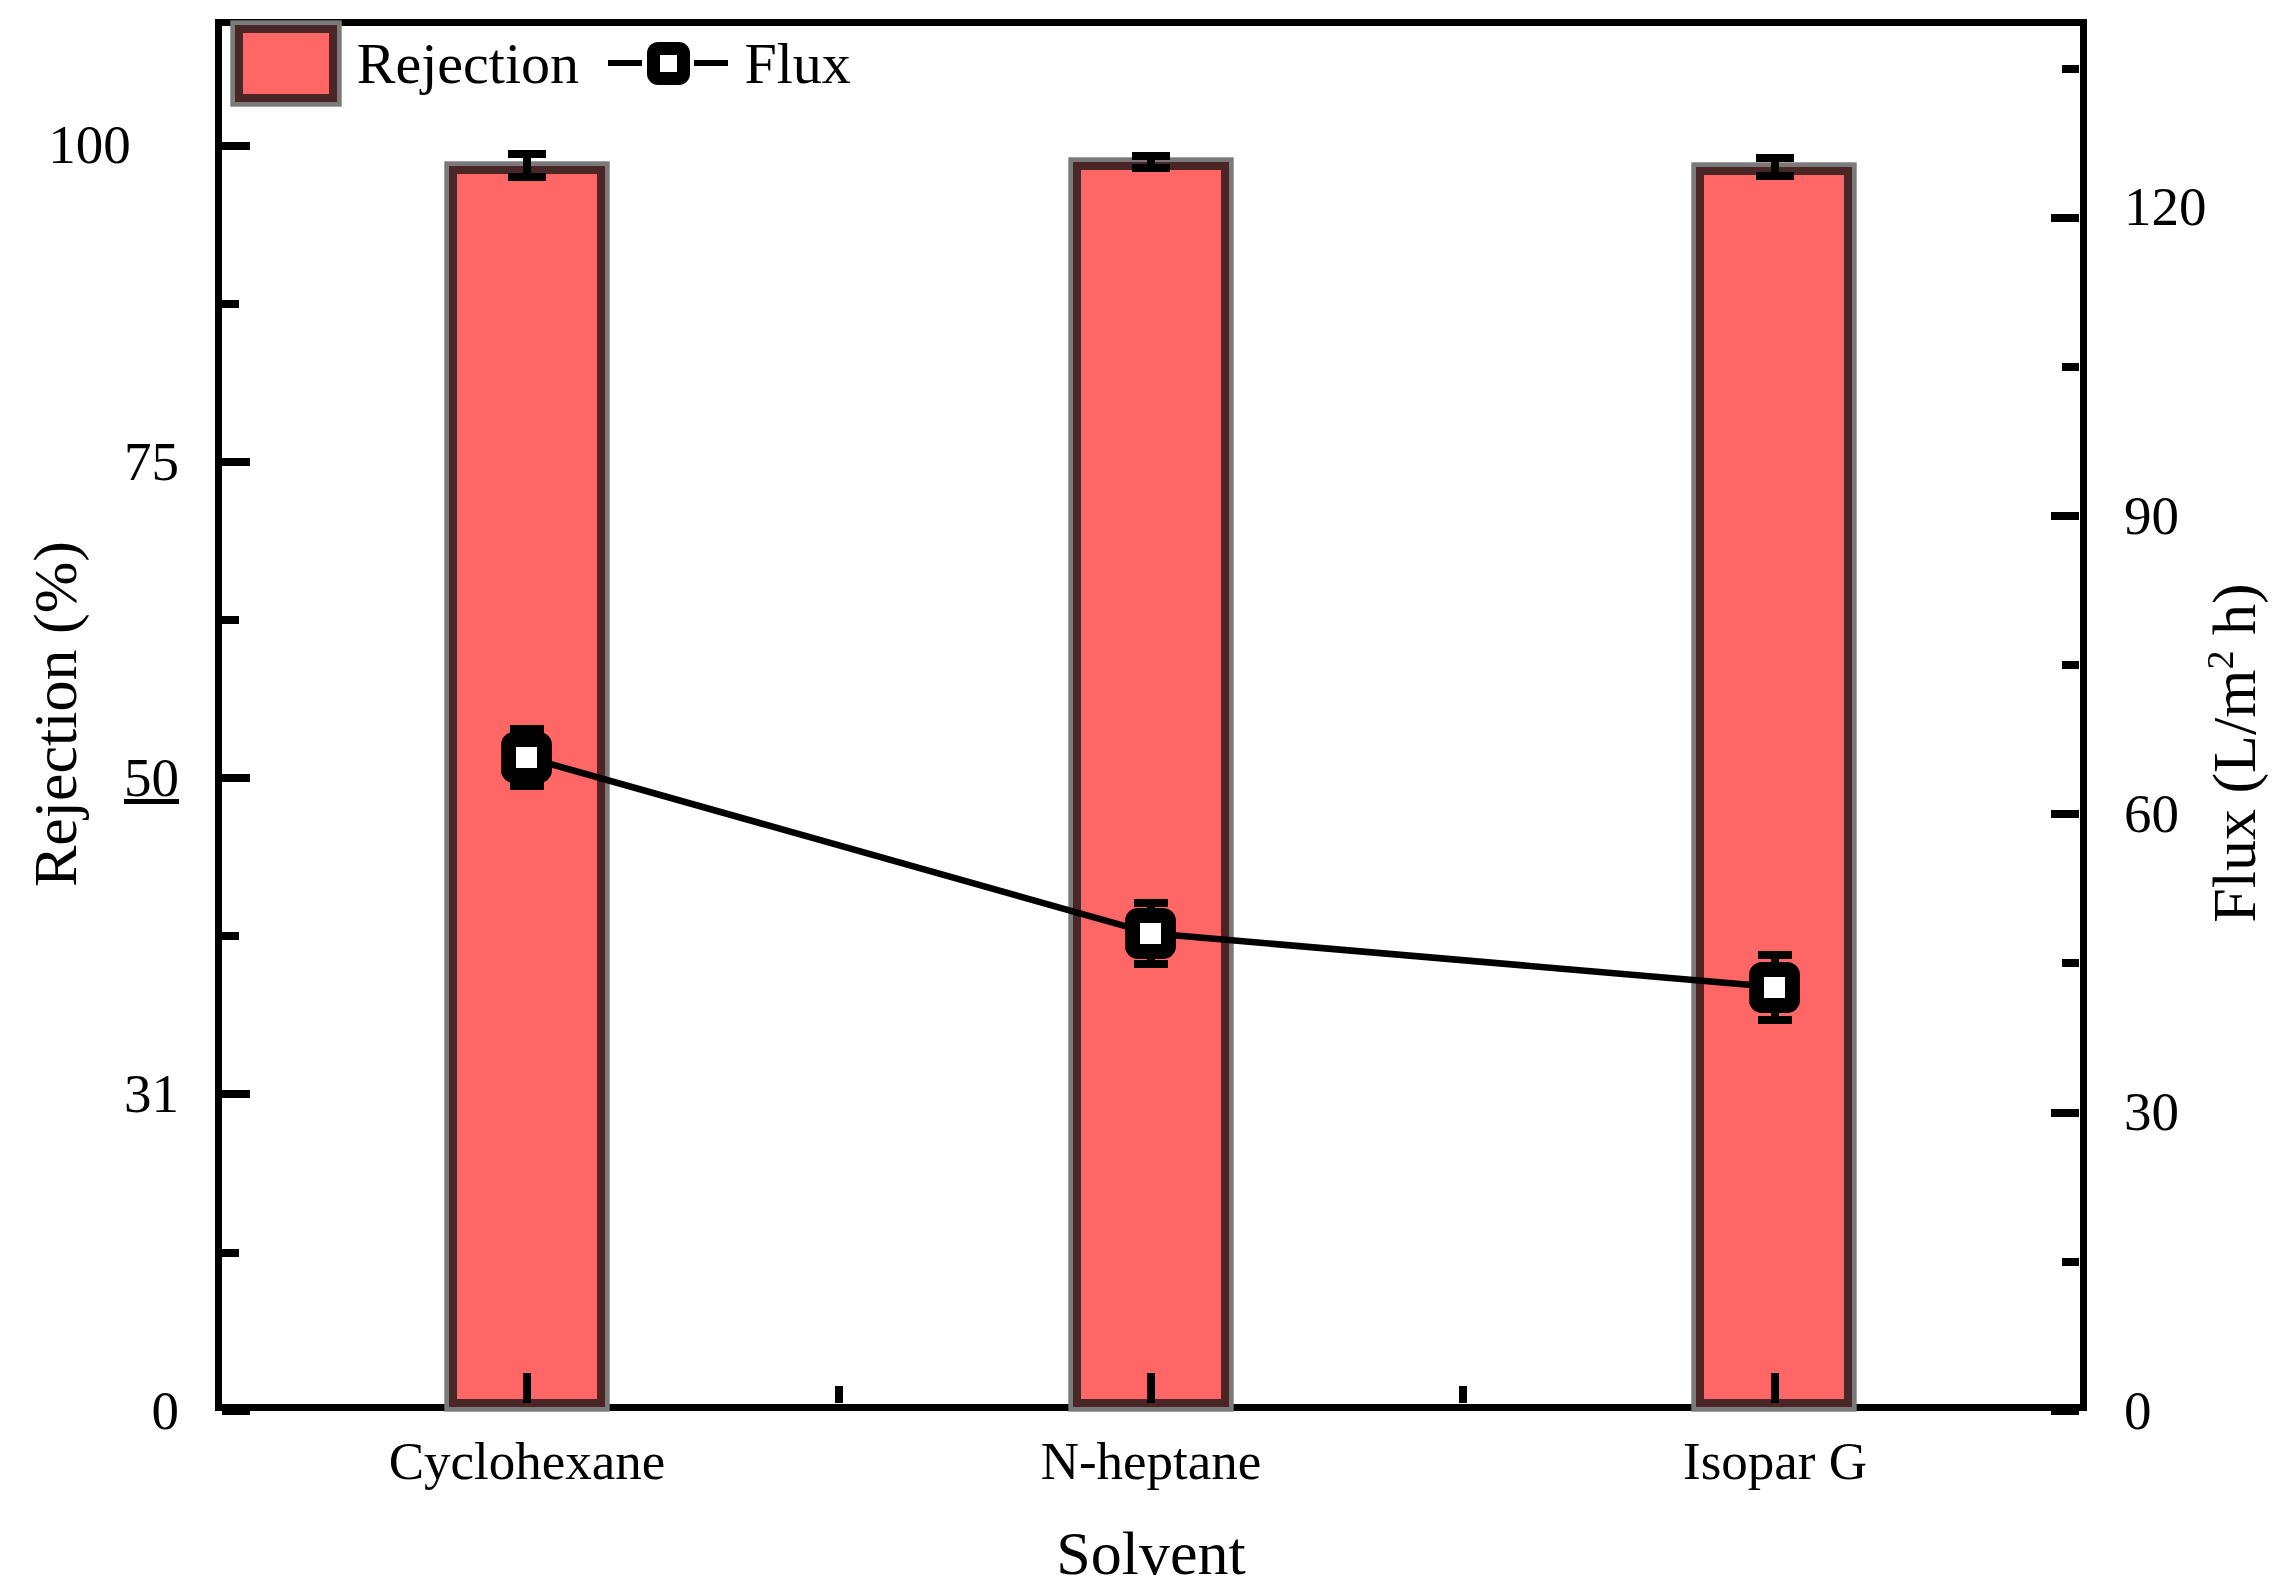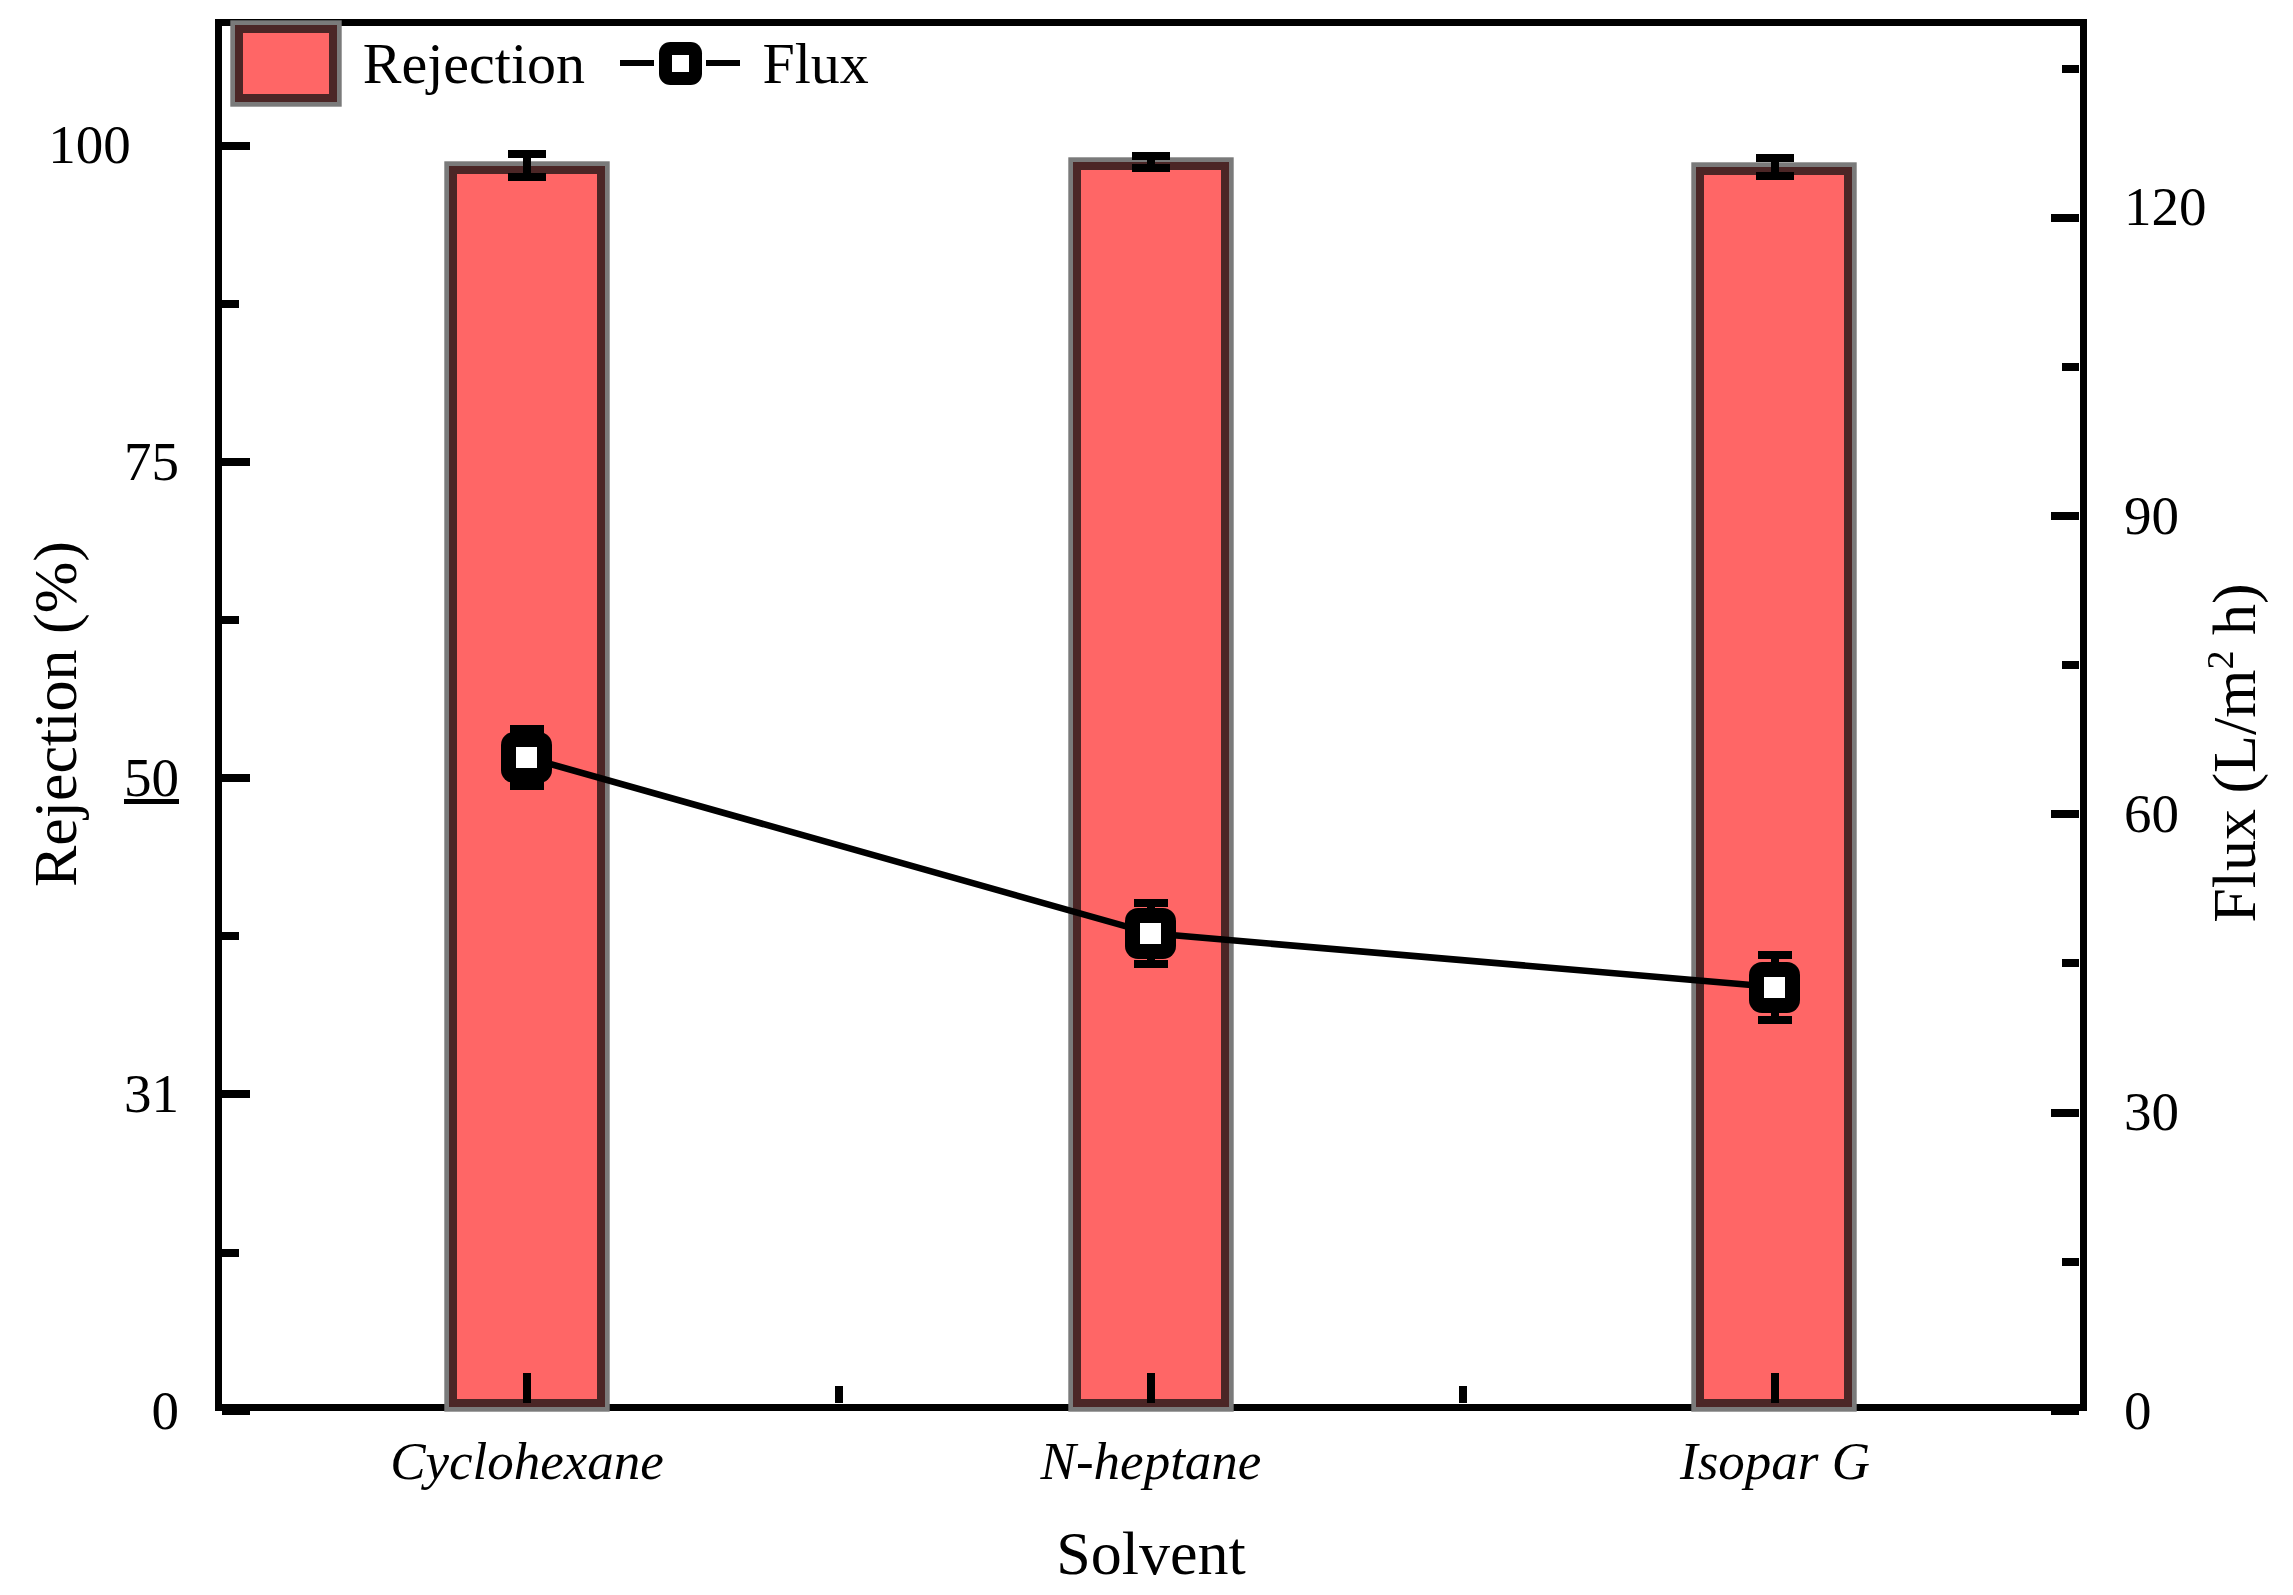--- a/index.html
+++ b/index.html
@@ -15,31 +15,31 @@
   .bar{
     position:absolute;box-sizing:border-box;background:#ff6666;
     border:8.5px solid #4b2626;box-shadow:0 0 0 4.7px #7a7a7a;
   }
   .tick{position:absolute;background:#000;}
   .tick-label{
     position:absolute;font-size:55px;line-height:68px;white-space:nowrap;
   }
   .tick-label.left{text-align:right;width:179px;}
   .tick-label.right{text-align:left;}
-  .cat-label{position:absolute;font-size:53px;line-height:60px;text-align:center;width:452px;font-style:italic;}
+  .cat-label{position:absolute;font-size:53px;line-height:60px;text-align:center;width:452px;}
   .err-line{position:absolute;background:#000;}
   .marker{
     position:absolute;width:51px;height:51px;background:#000;border-radius:13px;
     display:flex;align-items:center;justify-content:center;
   }
   .marker-hole{width:21px;height:21px;background:#fff;}
   svg.flux-line{position:absolute;left:0;top:0;pointer-events:none;}
   .legend{
     position:absolute;left:235px;top:24.5px;display:flex;align-items:center;
-    font-size:58px;gap:22px;
+    font-size:58px;gap:16px;
   }
   .legend-swatch{
     width:102px;height:77px;box-sizing:border-box;background:#ff6666;
     border:8.5px solid #4b2626;box-shadow:0 0 0 4.7px #7a7a7a;margin-right:3.8px;
   }
   .legend-marker-group{display:flex;align-items:center;margin-left:13px;}
   .legend-line-seg{width:34px;height:6.6px;background:#000;}
   .legend-marker{
     width:43px;height:43px;background:#000;border-radius:11.3px;margin:0 4.7px;
     display:flex;align-items:center;justify-content:center;

